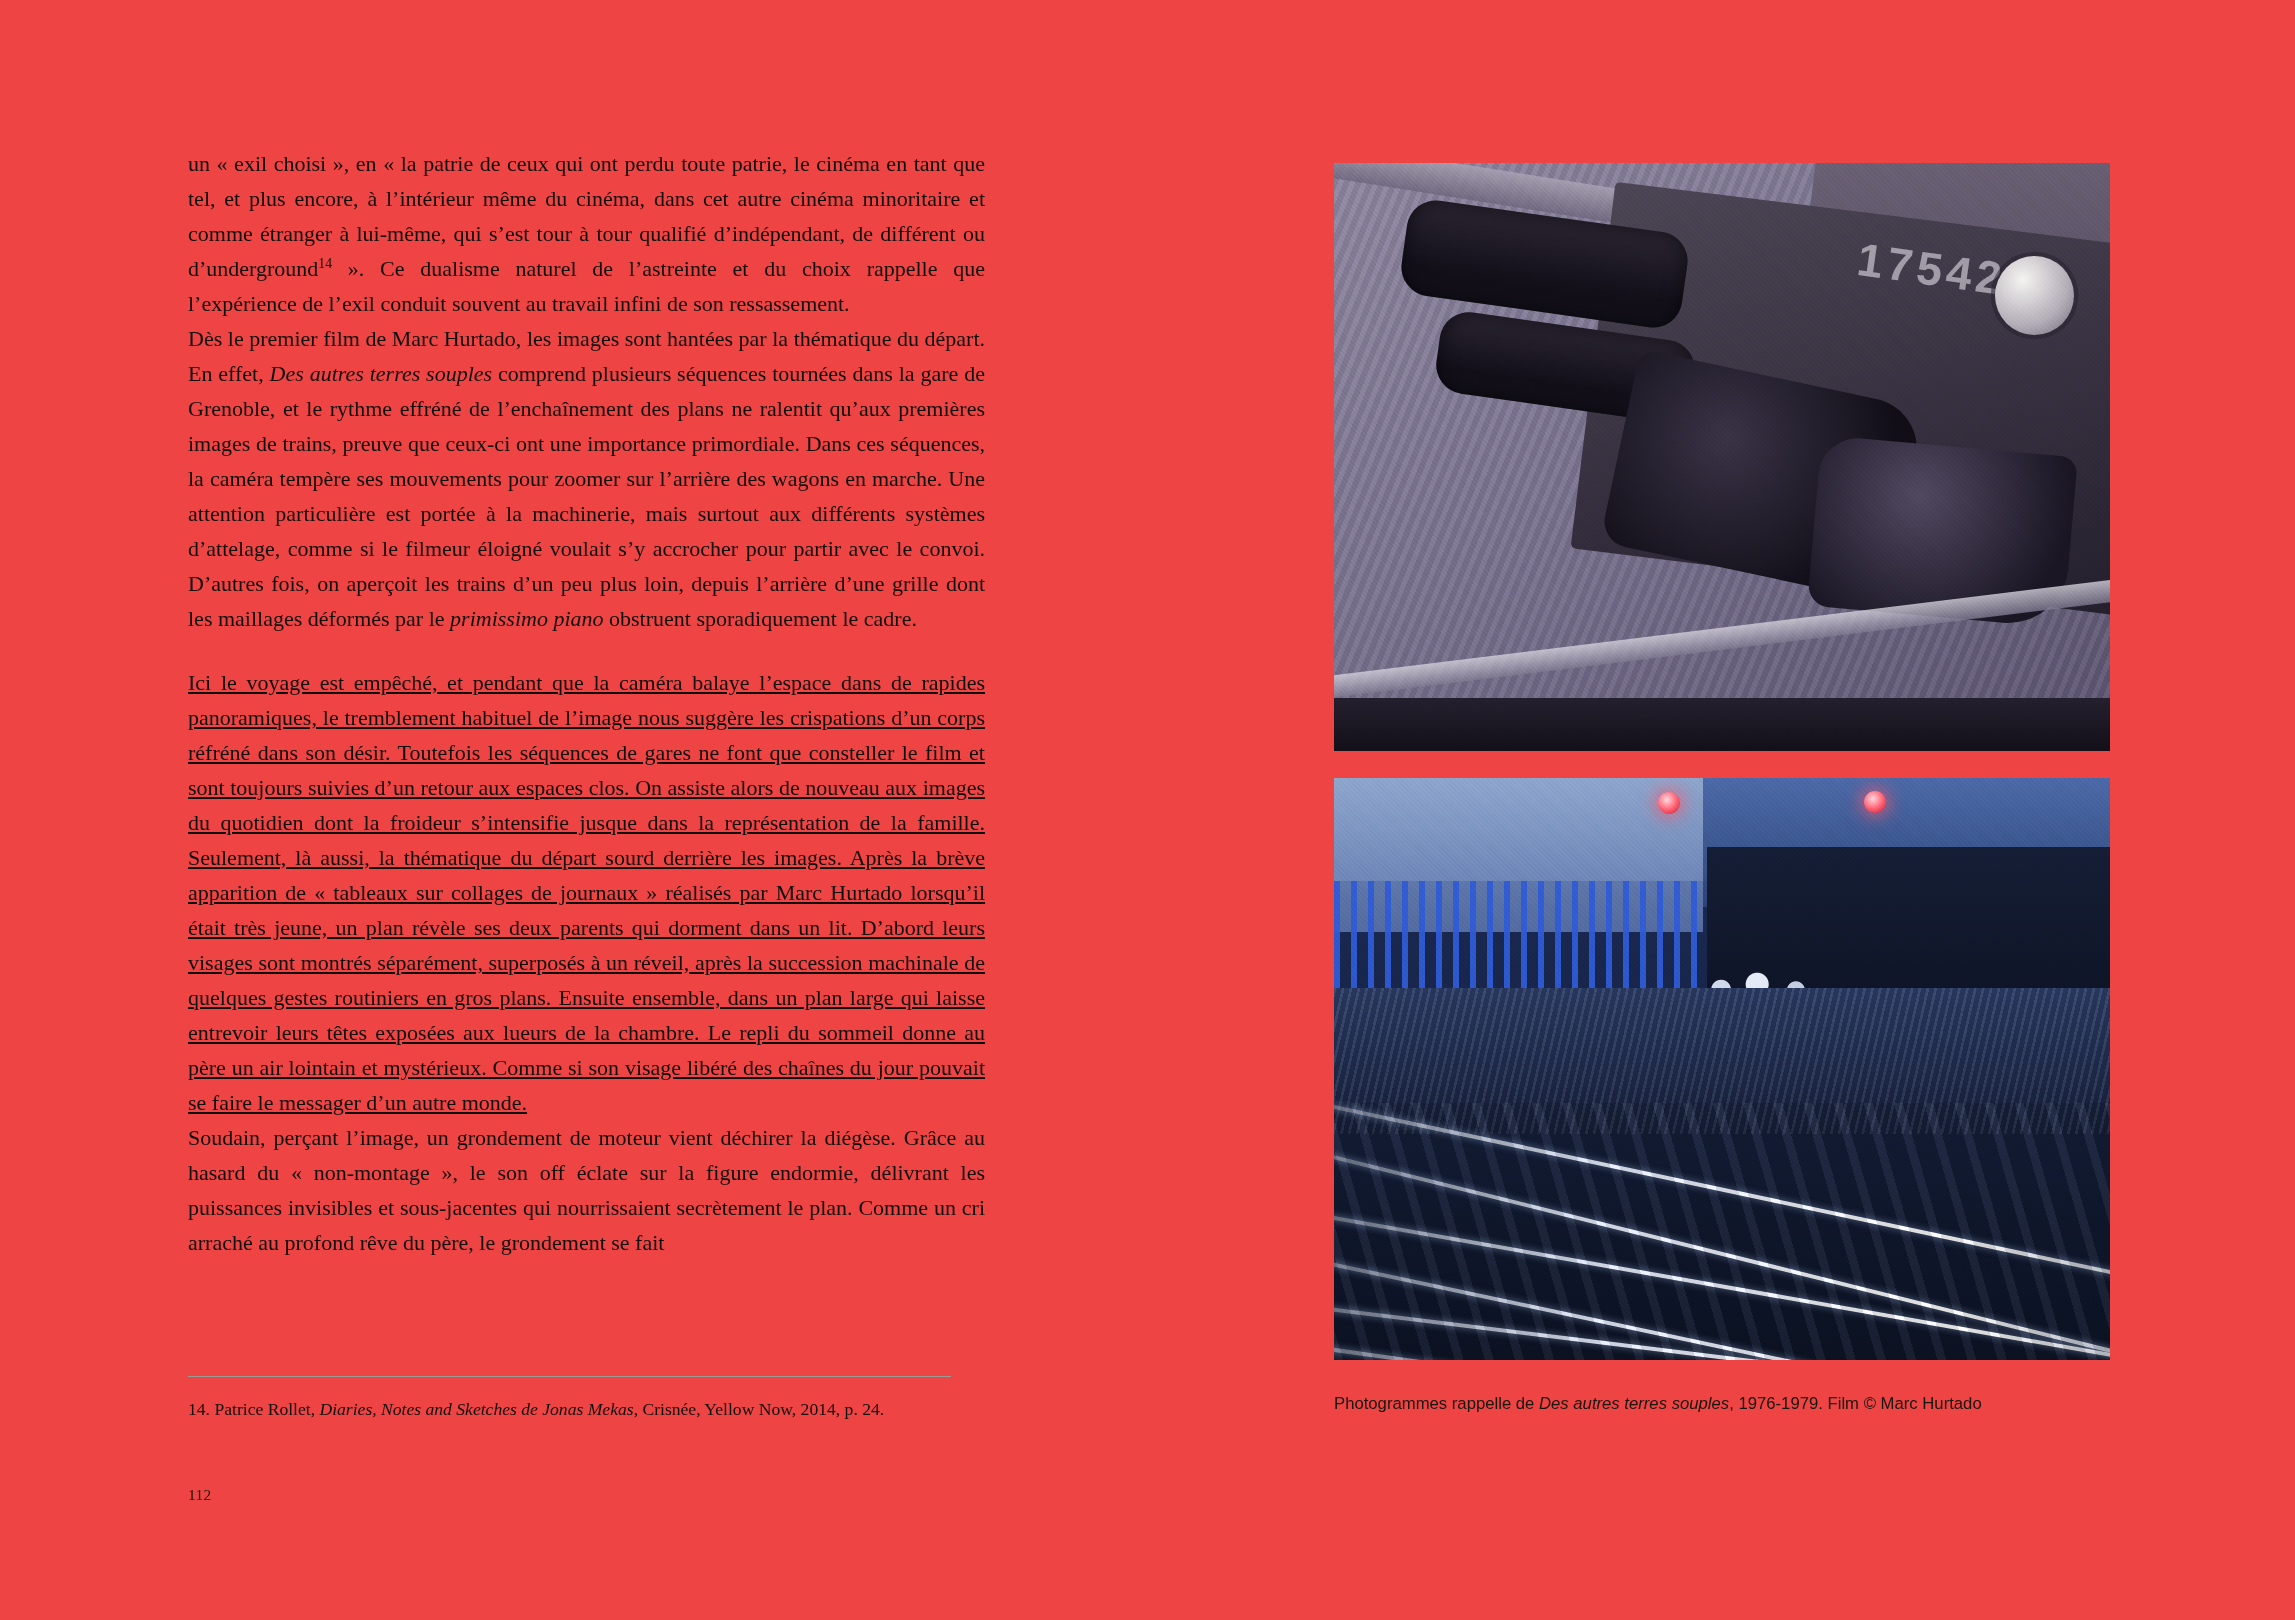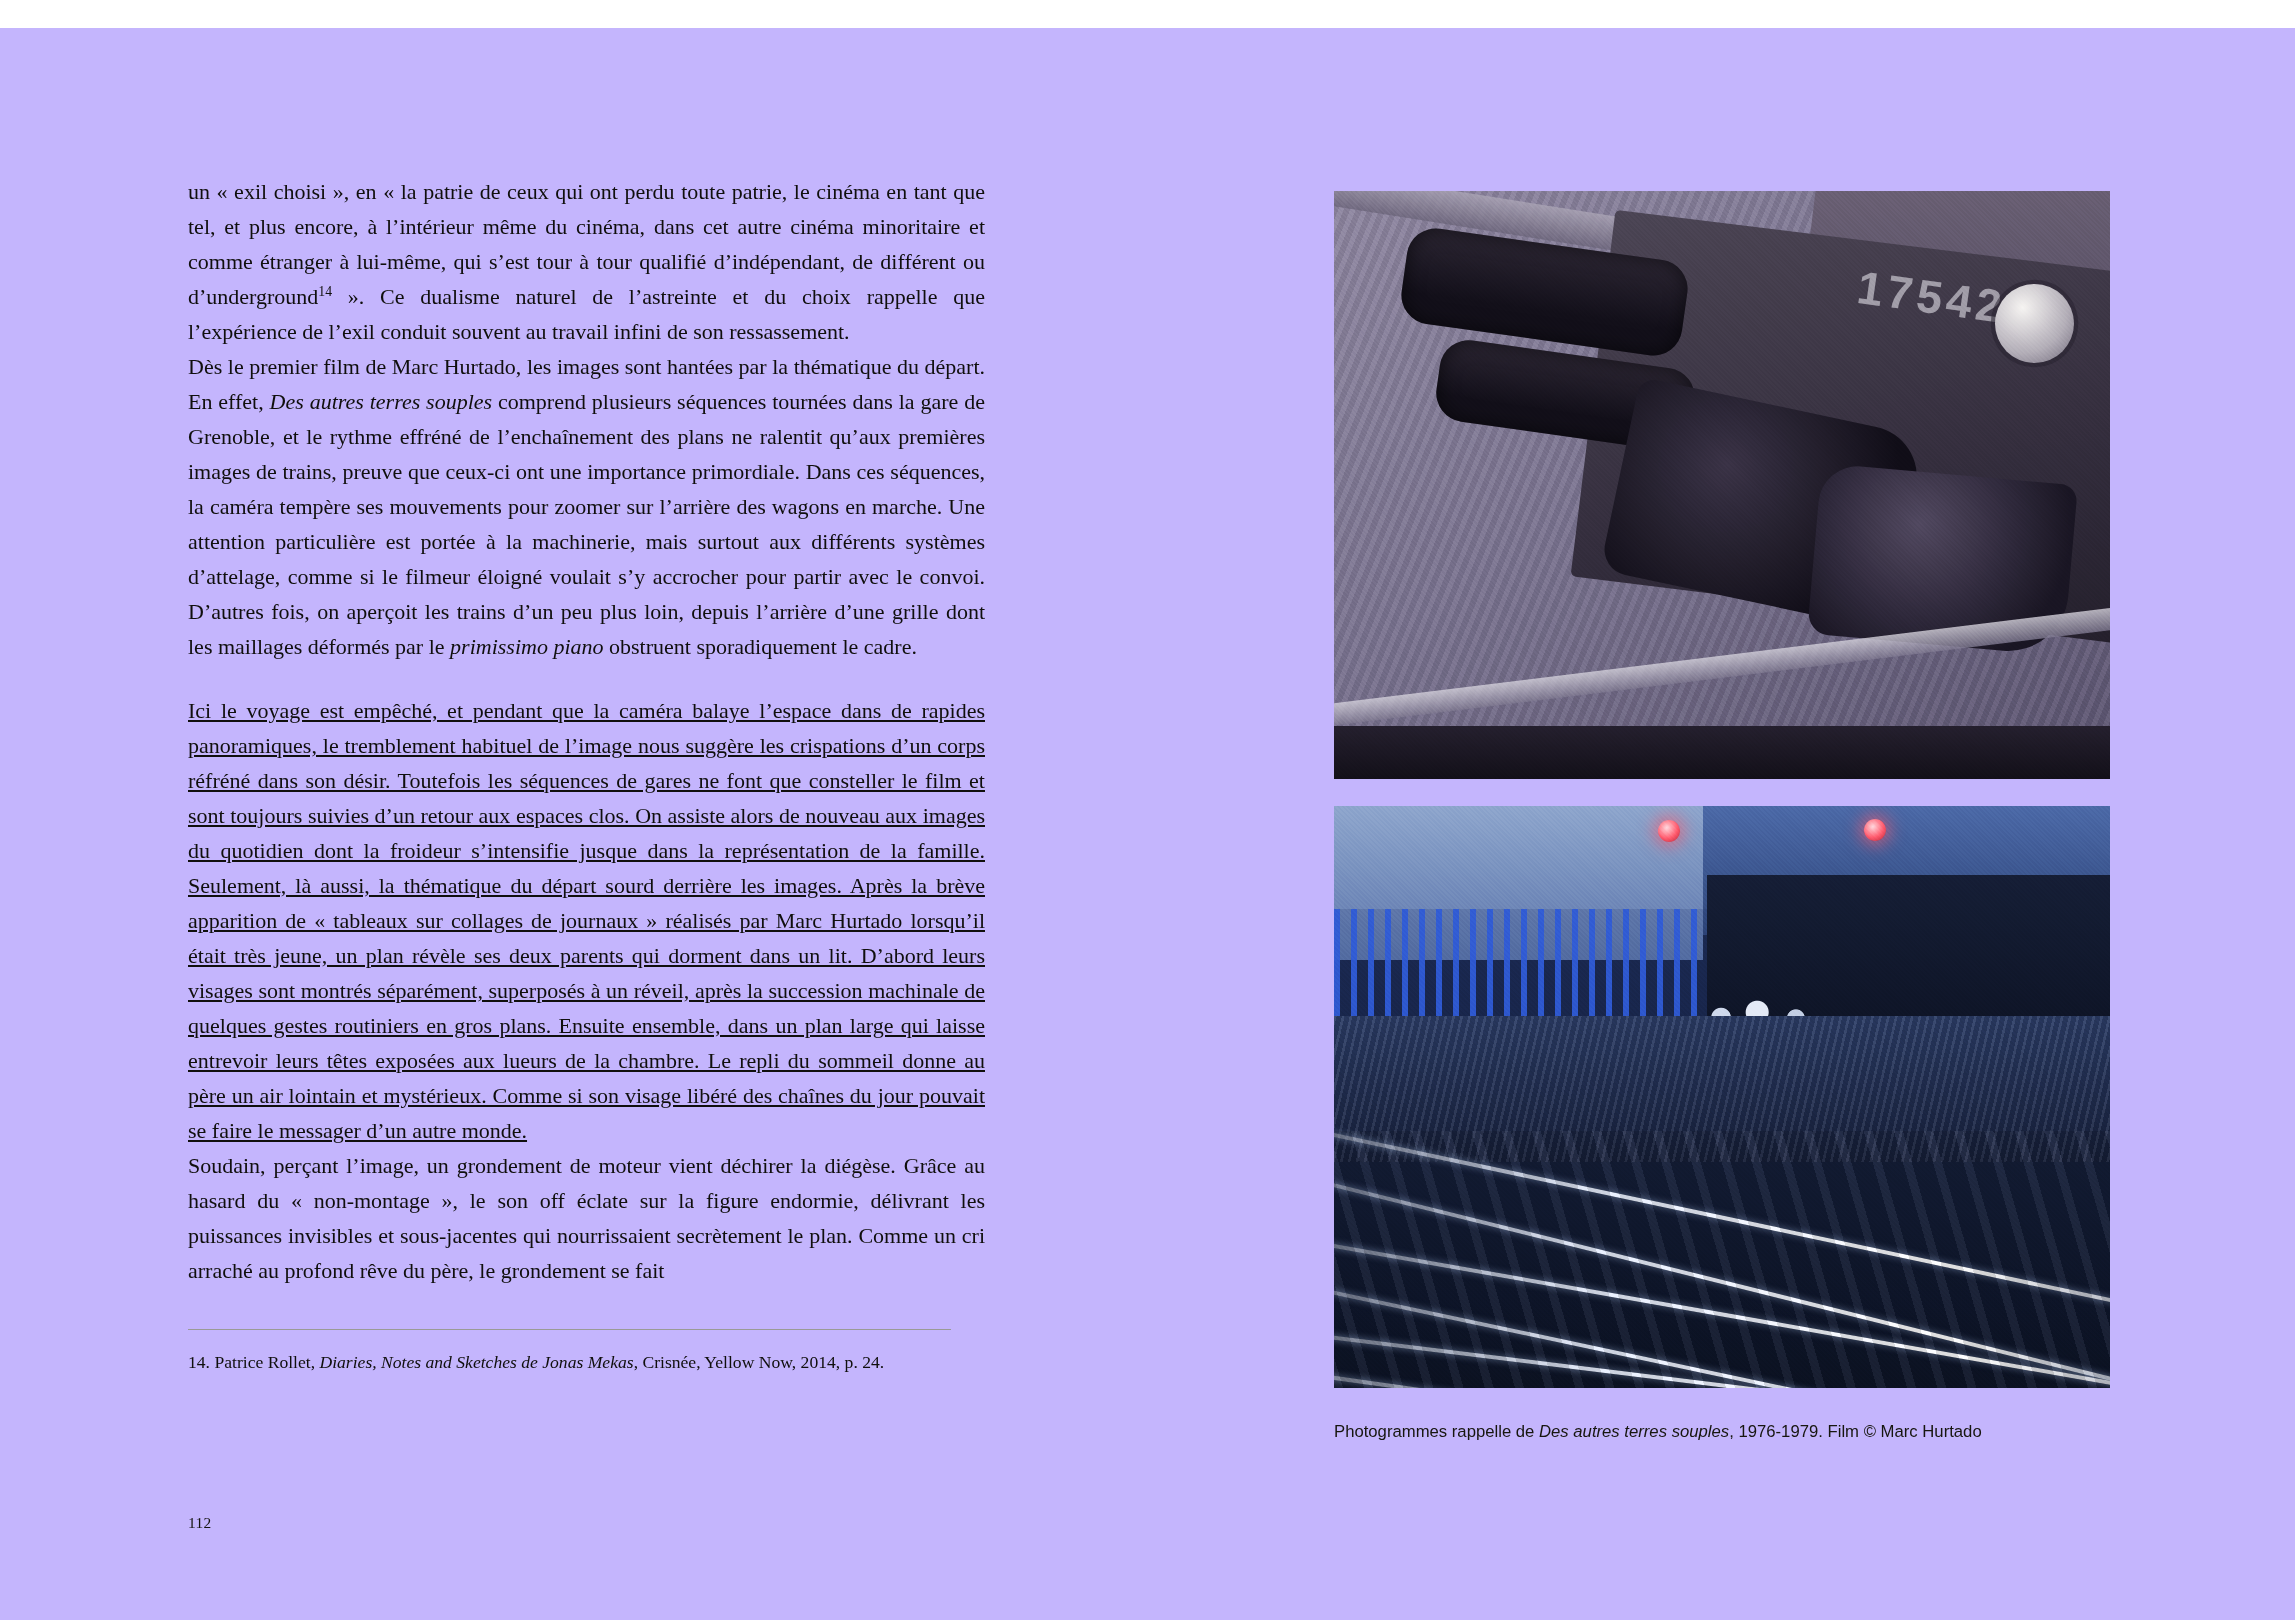--- a/index.html
+++ b/index.html
@@ -12,22 +12,21 @@
     height: 1621px;
     font-family: "Liberation Serif", serif;
     color: #111111;
     position: relative;
     overflow: hidden;
   }
 
   .page {
     position: absolute;
     inset: 0;
-    background: #c4b5fd;
-    margin-top: 28px;
+    background: #ef4444;
   }
 
   
   .text-col {
     position: absolute;
     left: 188px;
     top: 146px;
     width: 797px;
   }
 
@@ -52,21 +51,21 @@
   sup.fn {
     font-size: 13.7px;
     vertical-align: super;
     line-height: 0;
   }
 
   
   .footnote-wrap {
     position: absolute;
     left: 188px;
-    top: 1301px;
+    top: 1376px;
     width: 797px;
     font-family: Liberation Serif, serif;
   }
   .footnote-rule {
     width: 763px;
     height: 0.9px;
     background: #9a9a96;
     margin-bottom: 19px;
   }
   .footnote {

